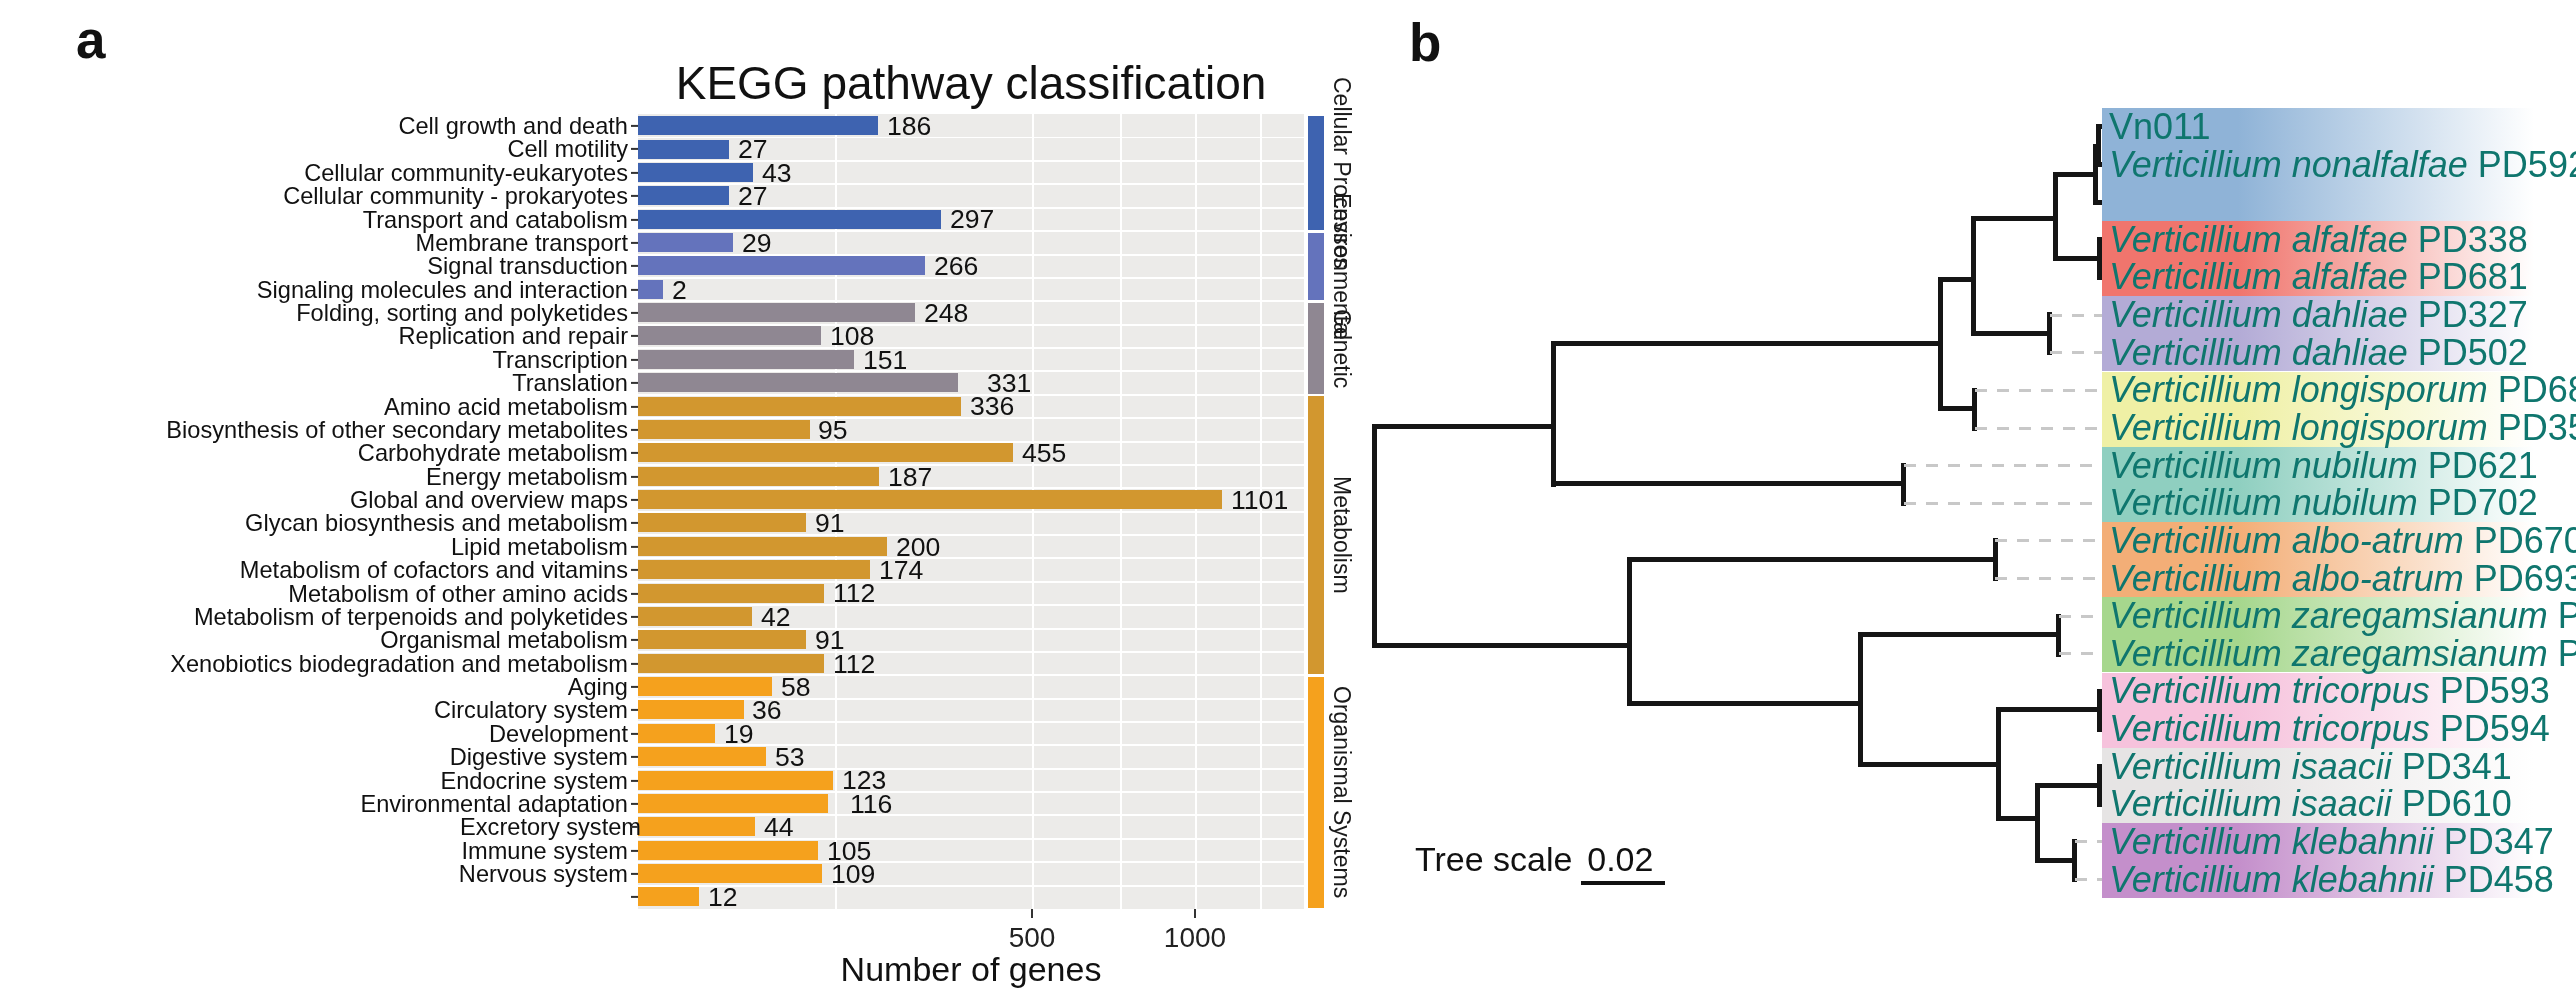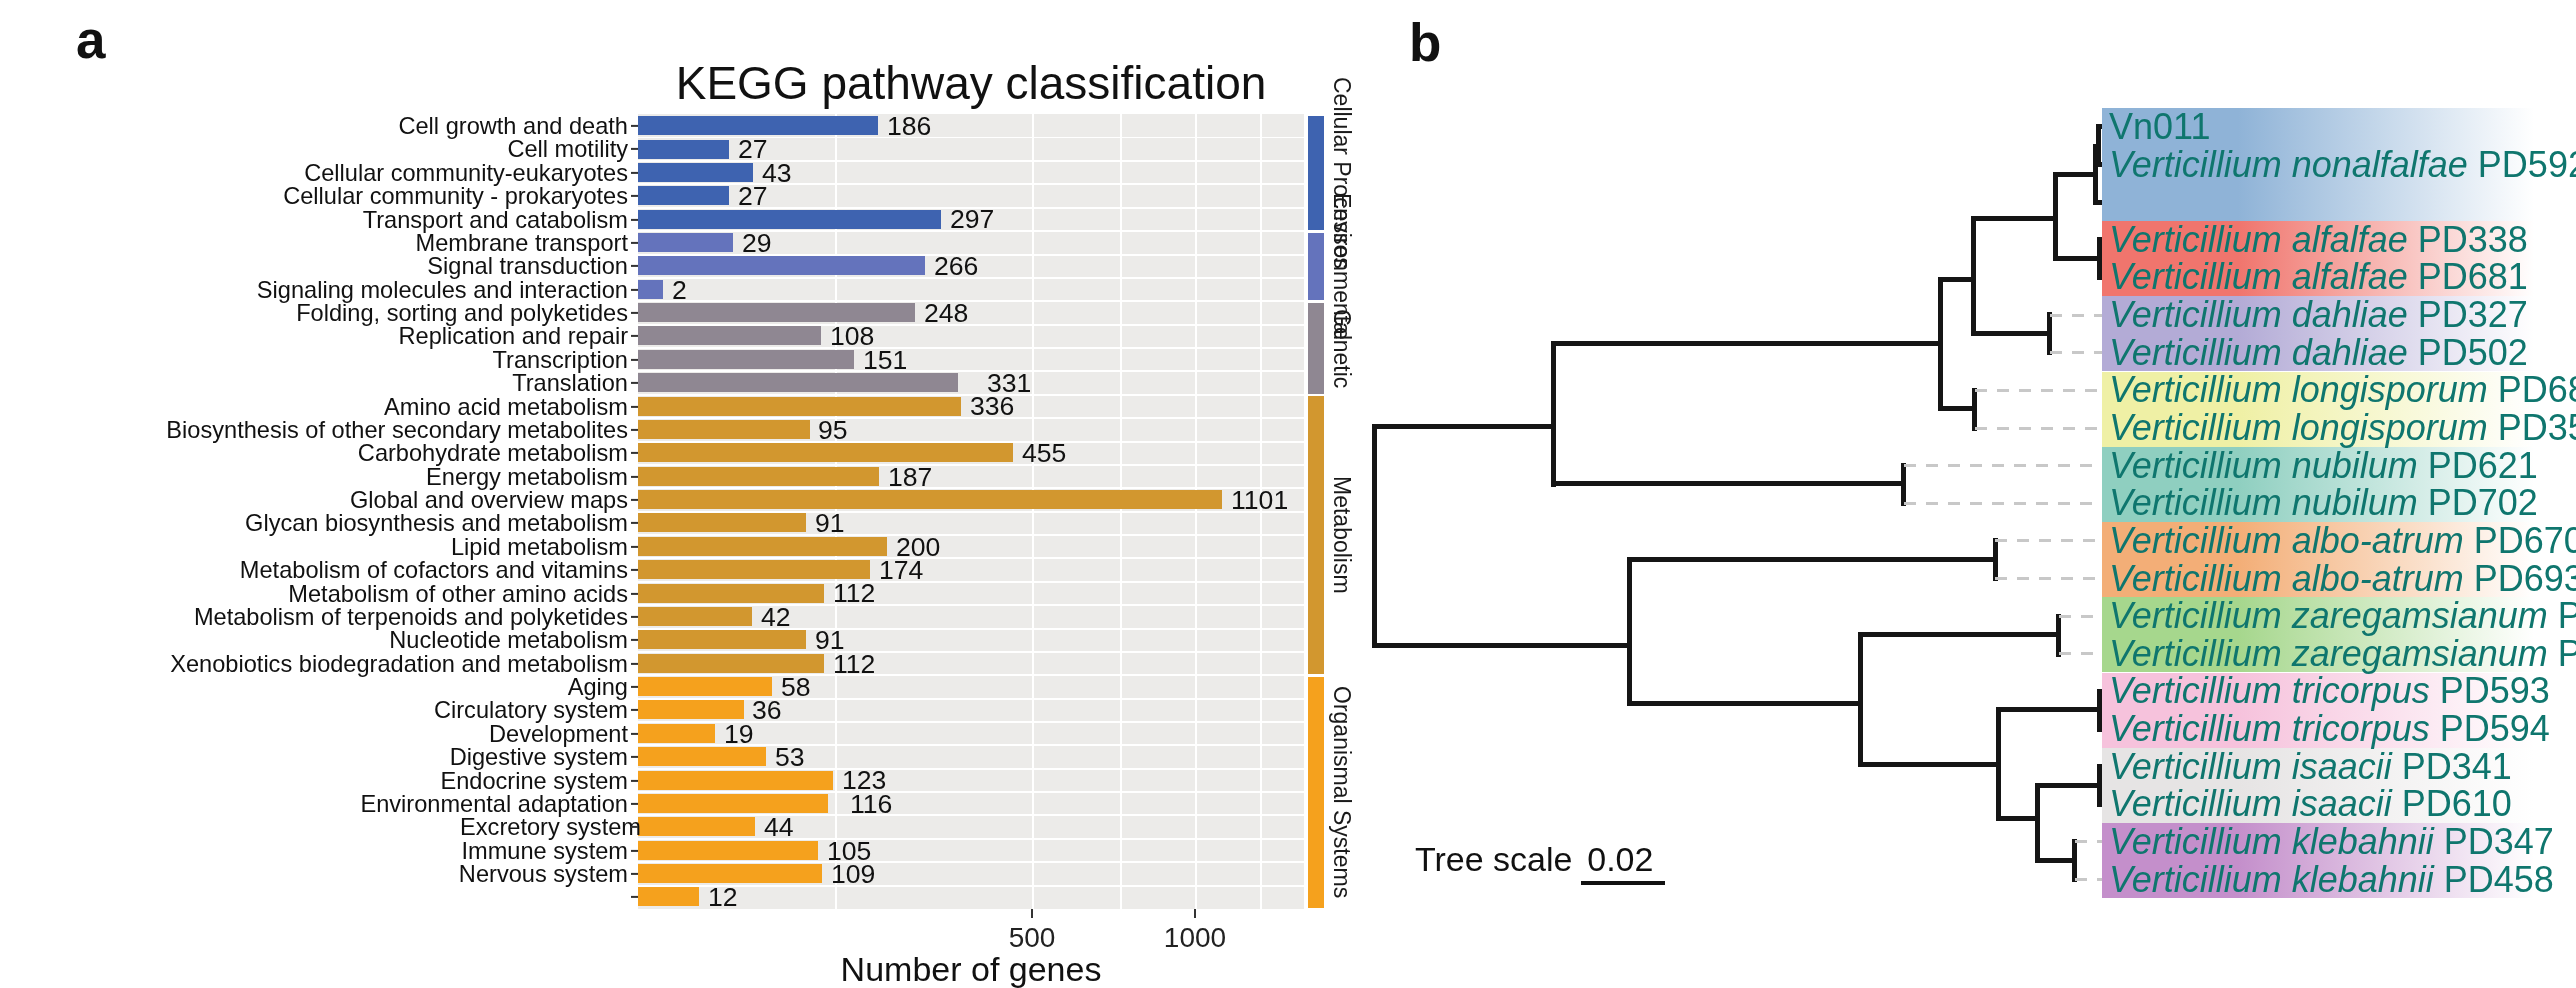--- a/index.html
+++ b/index.html
@@ -191,21 +191,21 @@
         <div class="cat-label" style="left: 44px; top: 523px; width: 584px;">Glycan biosynthesis and metabolism</div>
         <div class="cat-tick" style="left: 631px; top: 523px;"></div>
         <div class="cat-label" style="left: 44px; top: 547px; width: 584px;">Lipid metabolism</div>
         <div class="cat-tick" style="left: 631px; top: 547px;"></div>
         <div class="cat-label" style="left: 44px; top: 570px; width: 584px;">Metabolism of cofactors and vitamins</div>
         <div class="cat-tick" style="left: 631px; top: 570px;"></div>
         <div class="cat-label" style="left: 44px; top: 594px; width: 584px;">Metabolism of other amino acids</div>
         <div class="cat-tick" style="left: 631px; top: 594px;"></div>
         <div class="cat-label" style="left: 44px; top: 617px; width: 584px;">Metabolism of terpenoids and polyketides</div>
         <div class="cat-tick" style="left: 631px; top: 617px;"></div>
-        <div class="cat-label" style="left: 44px; top: 640px; width: 584px;">Nucleotide metabolism</div>
+        <div class="cat-label" style="left: 44px; top: 640px; width: 584px;">Organismal metabolism</div>
         <div class="cat-tick" style="left: 631px; top: 640px;"></div>
         <div class="cat-label" style="left: 44px; top: 664px; width: 584px;">Xenobiotics biodegradation and metabolism</div>
         <div class="cat-tick" style="left: 631px; top: 664px;"></div>
         <div class="cat-label" style="left: 44px; top: 687px; width: 584px;">Aging</div>
         <div class="cat-tick" style="left: 631px; top: 687px;"></div>
         <div class="cat-label" style="left: 44px; top: 710px; width: 584px;">Circulatory system</div>
         <div class="cat-tick" style="left: 631px; top: 710px;"></div>
         <div class="cat-label" style="left: 44px; top: 734px; width: 584px;">Development</div>
         <div class="cat-tick" style="left: 631px; top: 734px;"></div>
         <div class="cat-label" style="left: 44px; top: 757px; width: 584px;">Digestive system</div>

